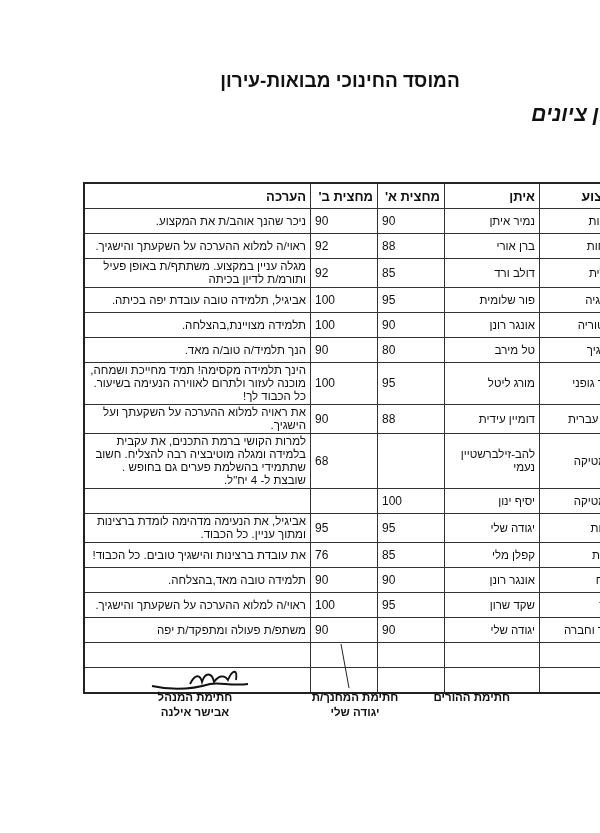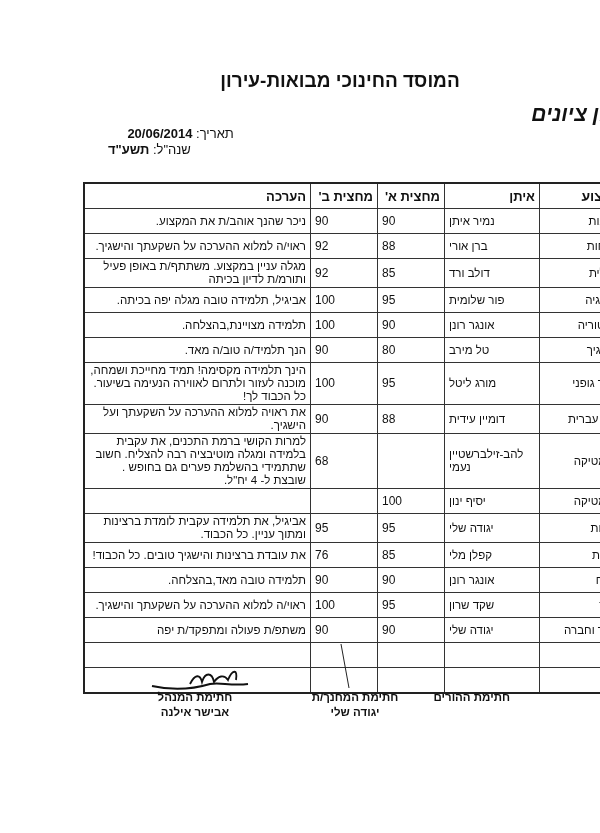--- a/index.html
+++ b/index.html
@@ -18,51 +18,41 @@
     .val { font-weight: bold; }
     .indent-1 { padding-right: 52px; }
     .indent-2 { padding-right: 43px; }
     table.grades { position: absolute; top: 170px; left: 43px; width: 545px; border-collapse: collapse;
                    direction: rtl; font-size: 11.5px; border: 2px solid #222; }
     table.grades th, table.grades td { border: 1px solid #333; padding: 1px 4px; vertical-align: middle; }
     table.grades th { font-size: 13px; font-weight: bold; height: 22px; text-align: right; }
     table.grades th.c-subject { font-size: 14px; }
     table.grades td { height: 22px; line-height: 13px; }
     td.c-subject { width: 78px; text-align: right; padding-top: 8px; }
-    td.c-teacher { width: 86px; text-align: left; }
+    td.c-teacher { width: 86px; text-align: right; }
     td.c-a { width: 58px; text-align: left; padding-left: 8px; font-size: 12px; }
     td.c-b { width: 58px; text-align: left; padding-left: 8px; font-size: 12px; }
     td.c-eval { text-align: right; }
     tr.thick-top td { border-top: 1.5px solid #111; }
     .signatures { position: absolute; top: 640px; left: 0; width: 600px; height: 80px; direction: rtl; }
     .sig { position: absolute; font-weight: bold; font-size: 11.5px; text-align: center; line-height: 15px; }
     .sig-parents { right: 130px; top: 38px; text-align: right; }
     .sig-teacher { left: 270px; top: 38px; width: 90px; }
     .sig-principal { left: 110px; top: 38px; width: 90px; }
     .sig-scribble { position: absolute; left: 110px; top: 14px; width: 100px; height: 28px; }
     .sig-line { position: absolute; left: 297px; top: -8px; width: 30px; height: 45px; }
   </style>
 </head>
 <body>
 
 <div class="page">
   <div class="school">המוסד החינוכי מבואות-עירון</div>
   <div class="doc-title">גיליון ציונים</div>
 
 
-  <div class="info-left">
-    <div class="row">
-      <span class="lbl">תאריך:</span>
-      <span class="val">20/06/2014</span>
-    </div>
-    <div class="row indent-2">
-      <span class="lbl">שנה"ל:</span>
-      <span class="val">תשע"ד</span>
-    </div>
-  </div>
 
   <table class="grades">
     <thead>
       <tr>
         <th class="c-subject">מקצוע</th>
         <th>איתן</th>
         <th>מחצית א'</th>
         <th>מחצית ב'</th>
         <th>הערכה</th>
       </tr>
@@ -87,21 +77,21 @@
           <td class="c-teacher">דולב ורד</td>
           <td class="c-a">85</td>
           <td class="c-b">92</td>
           <td class="c-eval">מגלה עניין במקצוע. משתתף/ת באופן פעיל ותורמ/ת לדיון בכיתה</td>
         </tr>
         <tr>
           <td class="c-subject">ביולוגיה</td>
           <td class="c-teacher">פור שלומית</td>
           <td class="c-a">95</td>
           <td class="c-b">100</td>
-          <td class="c-eval">אביגיל, תלמידה טובה מגלה יפה בכיתה.</td>
+          <td class="c-eval">אביגיל, תלמידה טובה עובדת יפה בכיתה.</td>
         </tr>
         <tr>
           <td class="c-subject">היסטוריה</td>
           <td class="c-teacher">אונגר רונן</td>
           <td class="c-a">90</td>
           <td class="c-b">100</td>
           <td class="c-eval">תלמידה מצויינת,בהצלחה.</td>
         </tr>
         <tr>
           <td class="c-subject">והישגיך</td>
@@ -136,21 +126,21 @@
           <td class="c-teacher">יסיף ינון</td>
           <td class="c-a">100</td>
           <td class="c-b"></td>
           <td class="c-eval"></td>
         </tr>
         <tr>
           <td class="c-subject">ספרות</td>
           <td class="c-teacher">יגודה שלי</td>
           <td class="c-a">95</td>
           <td class="c-b">95</td>
-          <td class="c-eval">אביגיל, את תלמידה עקבית לומדת ברצינות ומתוך עניין. כל הכבוד.</td>
+          <td class="c-eval">אביגיל, את הנעימה מדהימה לומדת ברצינות ומתוך עניין. כל הכבוד.</td>
         </tr>
         <tr>
           <td class="c-subject">ערבית</td>
           <td class="c-teacher">קפלן מלי</td>
           <td class="c-a">85</td>
           <td class="c-b">76</td>
           <td class="c-eval">את עובדת ברצינות והישגיך טובים. כל הכבוד!</td>
         </tr>
         <tr>
           <td class="c-subject">של"ח</td>

